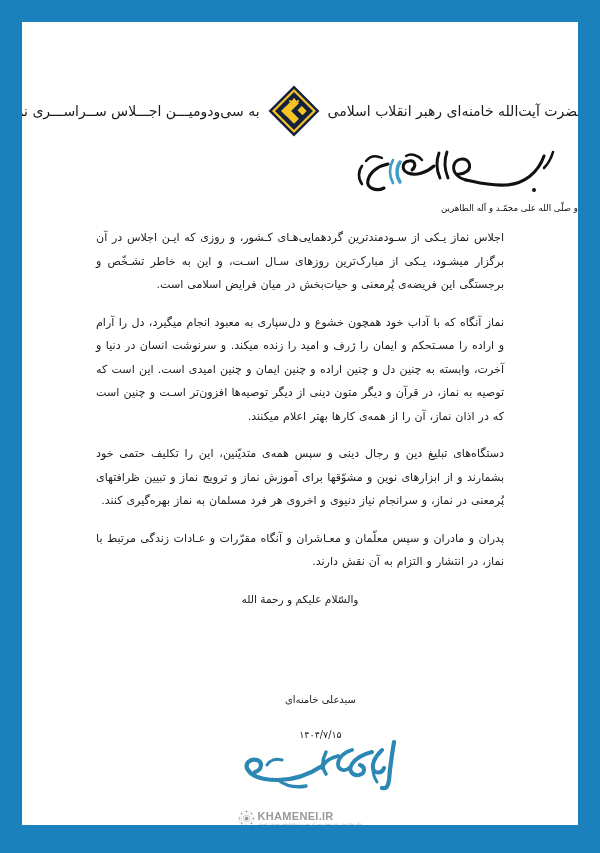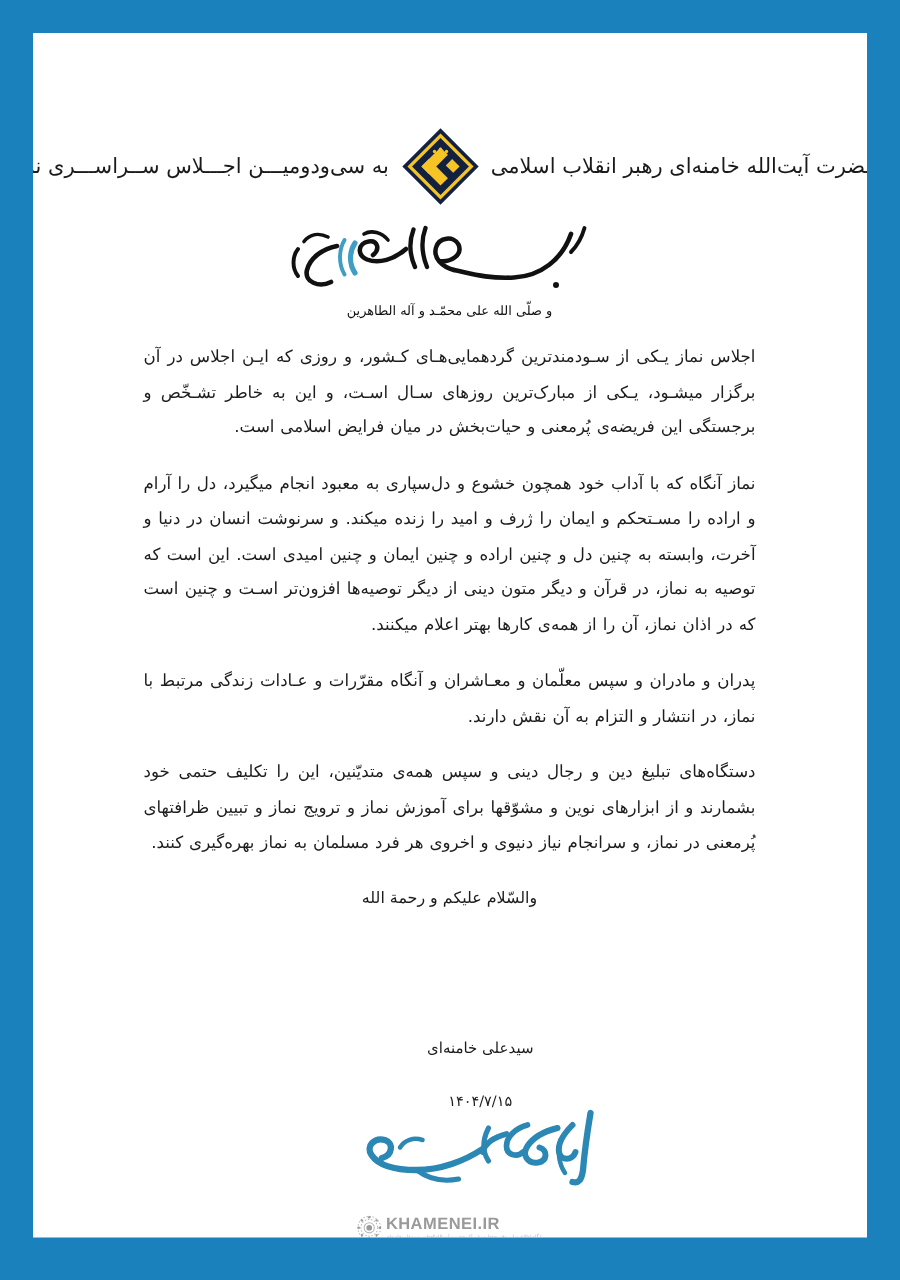--- a/index.html
+++ b/index.html
@@ -68,21 +68,20 @@
     position: relative;
     flex: 0 0 auto;
   }
 
   
   .bism {
     position: absolute;
     left: 0;
     top: 118px;
     width: 556px;
-    text-align: center;
   }
   .bism-svg { display: inline-block; }
   .salavat {
     margin-top: 1px;
     font-size: 8.6px;
     color: #111111;
     direction: rtl;
     letter-spacing: 0.1px;
   }
 
@@ -232,22 +231,22 @@
           <path d="M34 18 C28 15, 22 16, 18 21" stroke-width="2.4"></path>
           <path d="M14 26 C10 31, 10 39, 14 44" stroke-width="2.6"></path>
         </g>
       </svg>
       <div class="salavat">و صلّی الله علی محمّـد و آله الطاهرین</div>
     </div>
 
     <div class="body">
       <p class="para">اجلاس نماز یـکی از سـودمندترین گردهمایی‌هـای کـشور، و روزی که ایـن اجلاس در آن برگزار میشـود، یـکی از مبارک‌ترین روزهای سـال اسـت، و این به خاطر تشـخّص و برجستگی این فریضه‌ی پُرمعنی و حیات‌بخش در میان فرایض اسلامی است.</p>
       <p class="para">نماز آنگاه که با آداب خود همچون خشوع و دل‌سپاری به معبود انجام میگیرد، دل را آرام و اراده را مسـتحکم و ایمان را ژرف و امید را زنده میکند. و سرنوشت انسان در دنیا و آخرت، وابسته به چنین دل و چنین اراده و چنین ایمان و چنین امیدی است. این است که توصیه به نماز، در قرآن و دیگر متون دینی از دیگر توصیه‌ها افزون‌تر اسـت و چنین است که در اذان نماز، آن را از همه‌ی کارها بهتر اعلام میکنند.</p>
+      <p class="para">دستگاه‌های تبلیغ دین و رجال دینی و سپس همه‌ی متدیّنین، این را تکلیف حتمی خود بشمارند و از ابزارهای نوین و مشوّقها برای آموزش نماز و ترویج نماز و تبیین ظرافتهای پُرمعنی در نماز، و سرانجام نیاز دنیوی و اخروی هر فرد مسلمان به نماز بهره‌گیری کنند.</p>
       <p class="para">پدران و مادران و سپس معلّمان و معـاشران و آنگاه مقرّرات و عـادات زندگی مرتبط با نماز، در انتشار و التزام به آن نقش دارند.</p>
-      <p class="para">دستگاه‌های تبلیغ دین و رجال دینی و سپس همه‌ی متدیّنین، این را تکلیف حتمی خود بشمارند و از ابزارهای نوین و مشوّقها برای آموزش نماز و ترویج نماز و تبیین ظرافتهای پُرمعنی در نماز، و سرانجام نیاز دنیوی و اخروی هر فرد مسلمان به نماز بهره‌گیری کنند.</p>
       <p class="closing">والسّلام علیکم و رحمة الله</p>
     </div>
 
     <div class="sign">
       <div class="sign-name">سیدعلی خامنه‌ای</div>
       <div class="sign-date">۱۴۰۴/۷/۱۵</div>
       <svg class="sign-mark" width="190" height="56" viewBox="0 0 190 56">
         <g fill="none" stroke="#2b87b3" stroke-linecap="round" stroke-linejoin="round">
           <path d="M168 6 C166 18, 164 32, 163 44 C162 51, 160 53, 156 52" stroke-width="4.2"></path>
           <path d="M156 14 C150 20, 146 26, 147 32 C148 38, 156 38, 158 32" stroke-width="4.0"></path>

